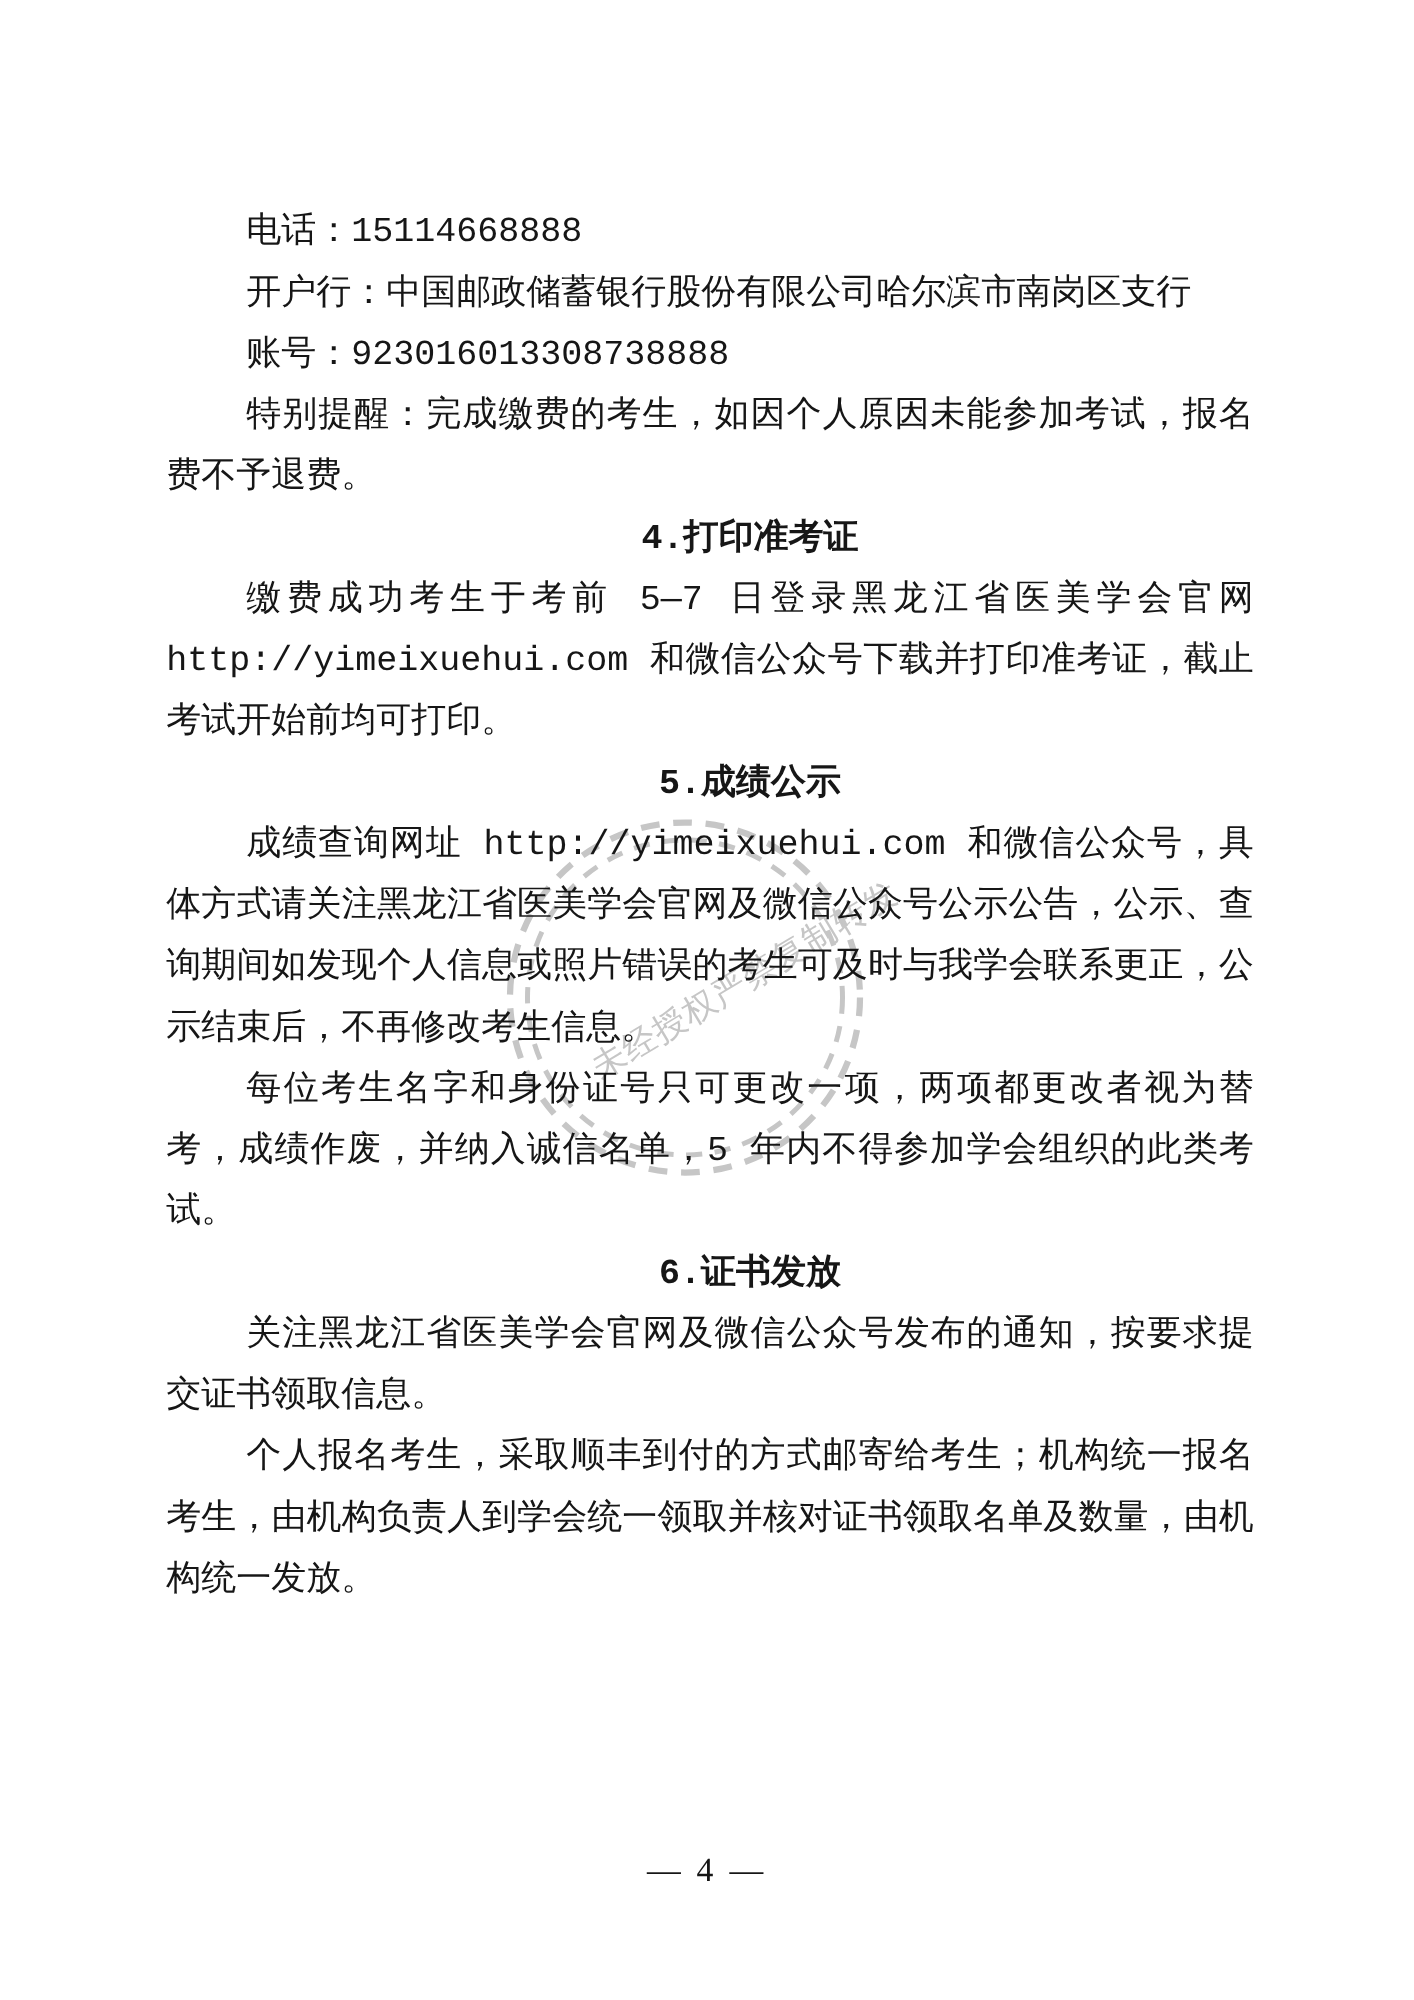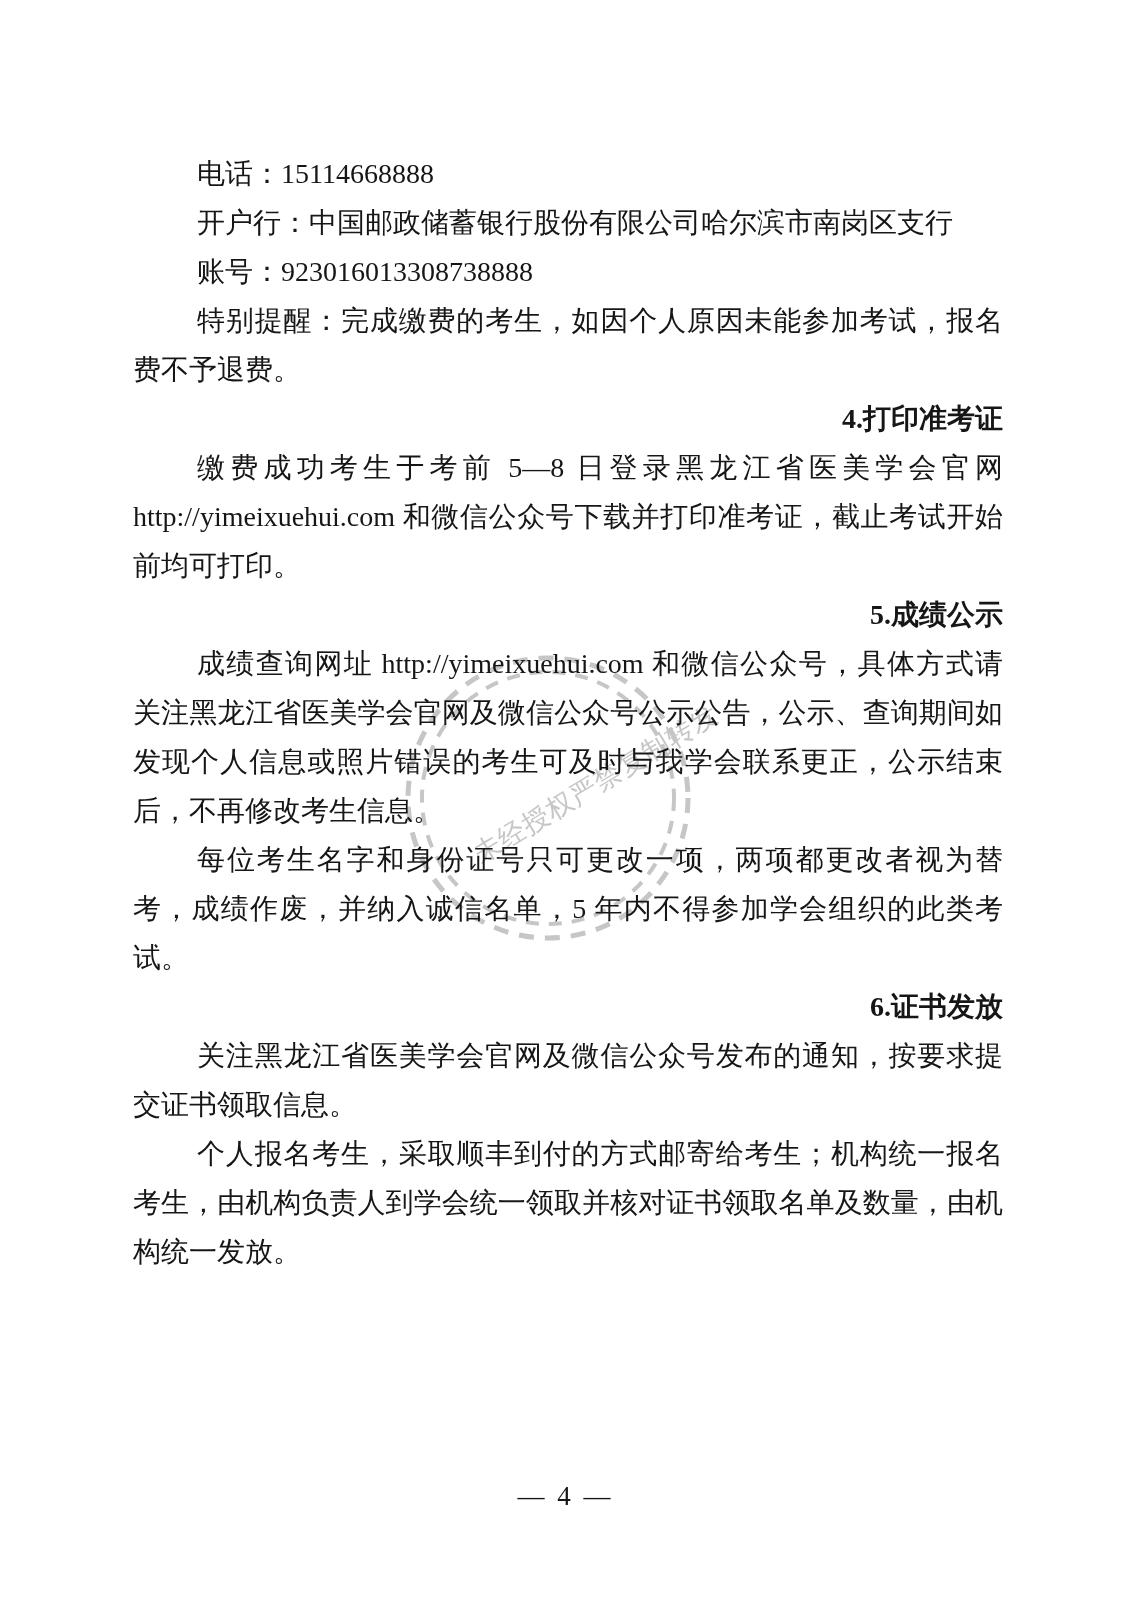--- a/index.html
+++ b/index.html
@@ -36,36 +36,37 @@
     letter-spacing: 1px;
     color: #c6c6c6;
     white-space: nowrap;
     font-family: "Liberation Serif", "DejaVu Serif", serif;
   }
   
   .content {
     position: absolute;
     z-index: 2;
     left: 133px;
-    top: 149px;
+    top: 162px;
     width: 870px;
     font-size: 28px;
     line-height: 49px;
     text-align: justify;
     text-justify: inter-character;
+    font-family: Liberation Mono, monospace;
   }
   .content p {
     margin: 0;
     padding: 0;
     text-indent: 64px;
     overflow-wrap: break-word;
   }
   .content p.heading {
     font-weight: bold;
-    text-align: right;
+    text-align: center;
   }
   .footer {
     position: absolute;
     z-index: 2;
     left: 0;
     top: 1481px;
     width: 100%;
     text-align: center;
     font-size: 27px;
     letter-spacing: 3px;
@@ -84,21 +85,21 @@
     </svg>
     <div class="watermark-text">未经授权严禁复制转发</div>
   </div>
 
   <div class="content">
     <p class="normal">电话：15114668888</p>
     <p class="normal">开户行：中国邮政储蓄银行股份有限公司哈尔滨市南岗区支行</p>
     <p class="normal">账号：923016013308738888</p>
     <p class="normal">特别提醒：完成缴费的考生，如因个人原因未能参加考试，报名费不予退费。</p>
     <p class="heading">4.打印准考证</p>
-    <p class="normal">缴费成功考生于考前 5—8 日登录黑龙江省医美学会官网 http://yimeixuehui.com 和微信公众号下载并打印准考证，截止考试开始前均可打印。</p>
+    <p class="normal">缴费成功考生于考前 5—7 日登录黑龙江省医美学会官网 http://yimeixuehui.com 和微信公众号下载并打印准考证，截止考试开始前均可打印。</p>
     <p class="heading">5.成绩公示</p>
     <p class="normal">成绩查询网址 http://yimeixuehui.com 和微信公众号，具体方式请关注黑龙江省医美学会官网及微信公众号公示公告，公示、查询期间如发现个人信息或照片错误的考生可及时与我学会联系更正，公示结束后，不再修改考生信息。</p>
     <p class="normal">每位考生名字和身份证号只可更改一项，两项都更改者视为替考，成绩作废，并纳入诚信名单，5 年内不得参加学会组织的此类考试。</p>
     <p class="heading">6.证书发放</p>
     <p class="normal">关注黑龙江省医美学会官网及微信公众号发布的通知，按要求提交证书领取信息。</p>
     <p class="normal">个人报名考生，采取顺丰到付的方式邮寄给考生；机构统一报名考生，由机构负责人到学会统一领取并核对证书领取名单及数量，由机构统一发放。</p>
   </div>
 
   <div class="footer">— 4 —</div>
 

